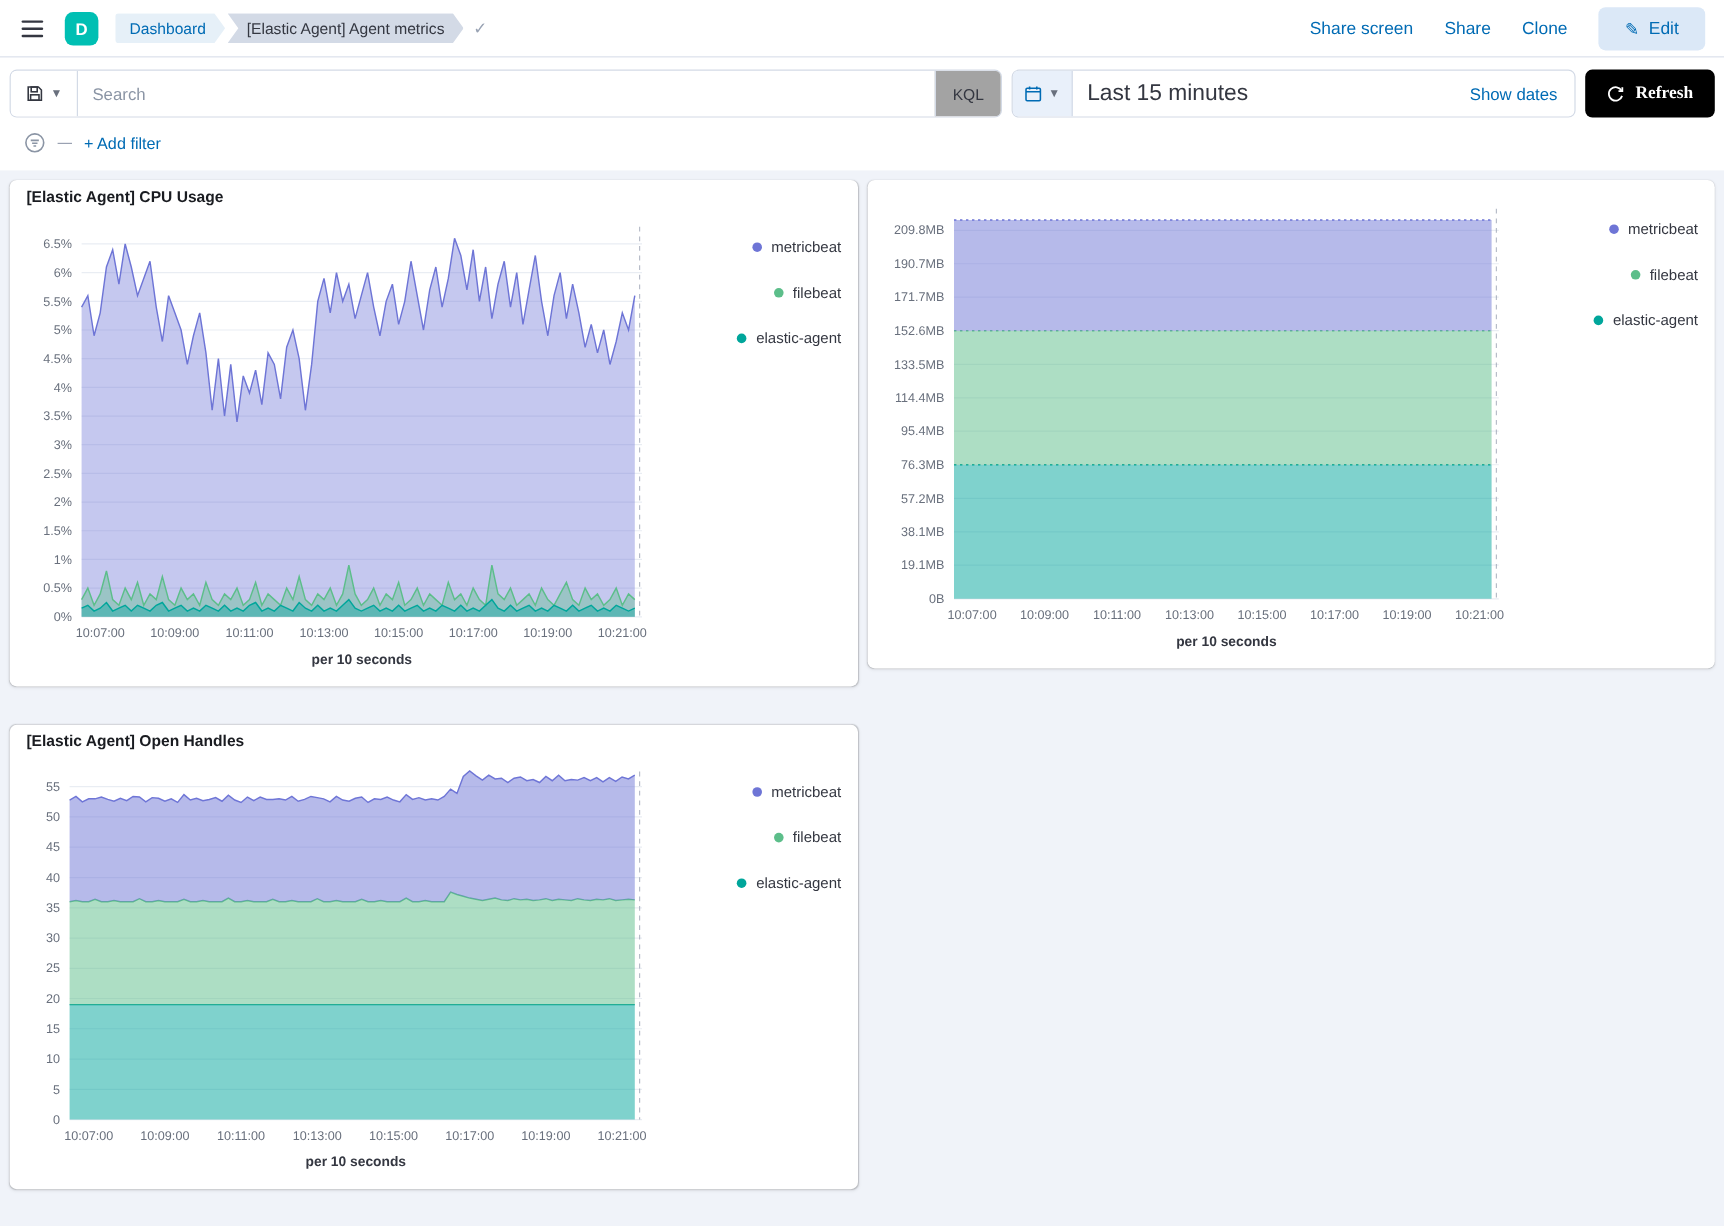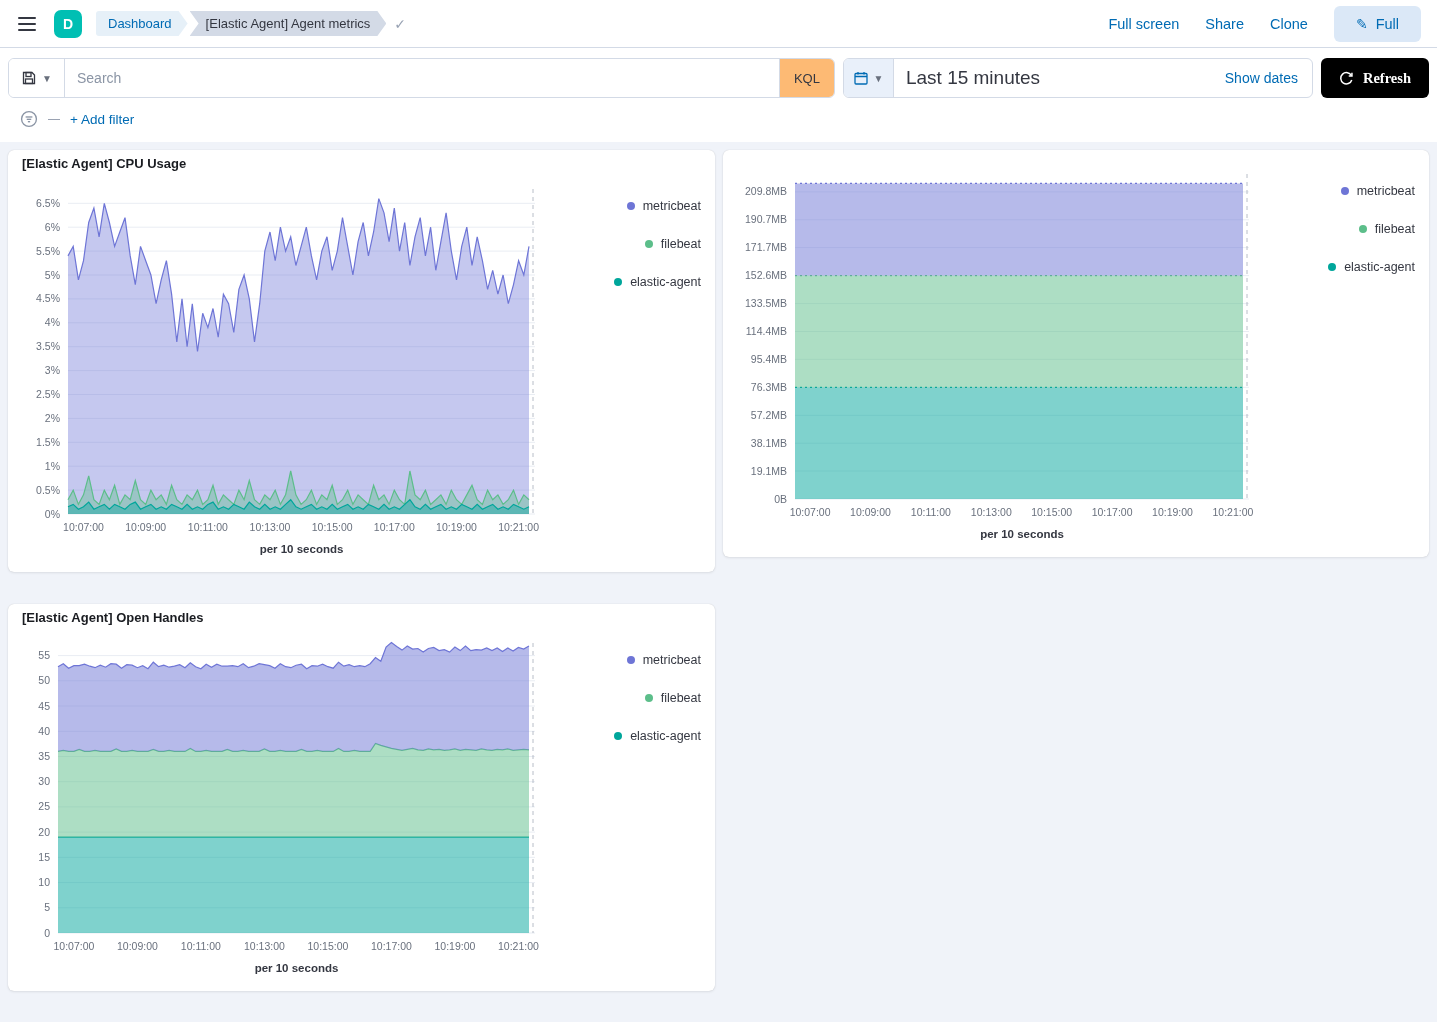--- a/index.html
+++ b/index.html
@@ -55,21 +55,21 @@
     border-right:1px solid #d3dae6; cursor:pointer; background:#fff;
   }
   .chev { color:#69707d; font-size:10px; }
   .search-box input {
     flex:1; border:none; outline:none; padding:0 12px; font-size:14px; color:#343741;
     font-family:inherit; background:transparent;
   }
   .search-box input::placeholder { color:#8b95a5; }
   .kql-btn {
     display:flex; align-items:center; padding:0 14px; border-left:1px solid #d3dae6;
-    font-size:13px; font-weight:500; color:#343741; cursor:pointer; background:#fdba74;
+    font-size:13px; font-weight:500; color:#343741; cursor:pointer; background:#a3a3a3;
   }
   .date-box {
     width:470px; height:40px; display:flex; align-items:stretch;
     border:1px solid #d3dae6; border-radius:6px; background:#fff; overflow:hidden; flex:none;
   }
   .cal-btn {
     width:50px; display:flex; align-items:center; justify-content:center; gap:4px;
     border-right:1px solid #d3dae6; background:#e9f0fa; cursor:pointer;
   }
   .date-text { flex:1; display:flex; align-items:center; padding:0 12px; font-size:19px; color:#343741; cursor:pointer; }
@@ -111,26 +111,26 @@
         <span></span>
       </button>
     <div class="avatar">D</div>
     <nav class="breadcrumbs">
       <span class="crumb crumb-first">Dashboard</span>
       <span class="crumb crumb-current">[Elastic Agent] Agent metrics</span>
       <span class="check">✓</span>
     </nav>
   </div>
   <div class="nav-right">
-    <a>Full screen</a>
+    <a>Share screen</a>
     <a>Share</a>
     <a>Clone</a>
     <button class="edit-btn">
       <span class="pencil">✎</span>
-      <span>Full</span>
+      <span>Edit</span>
     </button>
   </div>
 </header>
 
 <div class="query-section">
   <div class="query-bar">
     <div class="search-box">
       <div class="saved-query-btn">
         <svg width="16" height="16" viewBox="0 0 16 16">
           <path d="M2.5 2.5 h8.5 l2.5 2.5 v8.5 h-11 z" fill="none" stroke="#343741" stroke-width="1.3"></path>

